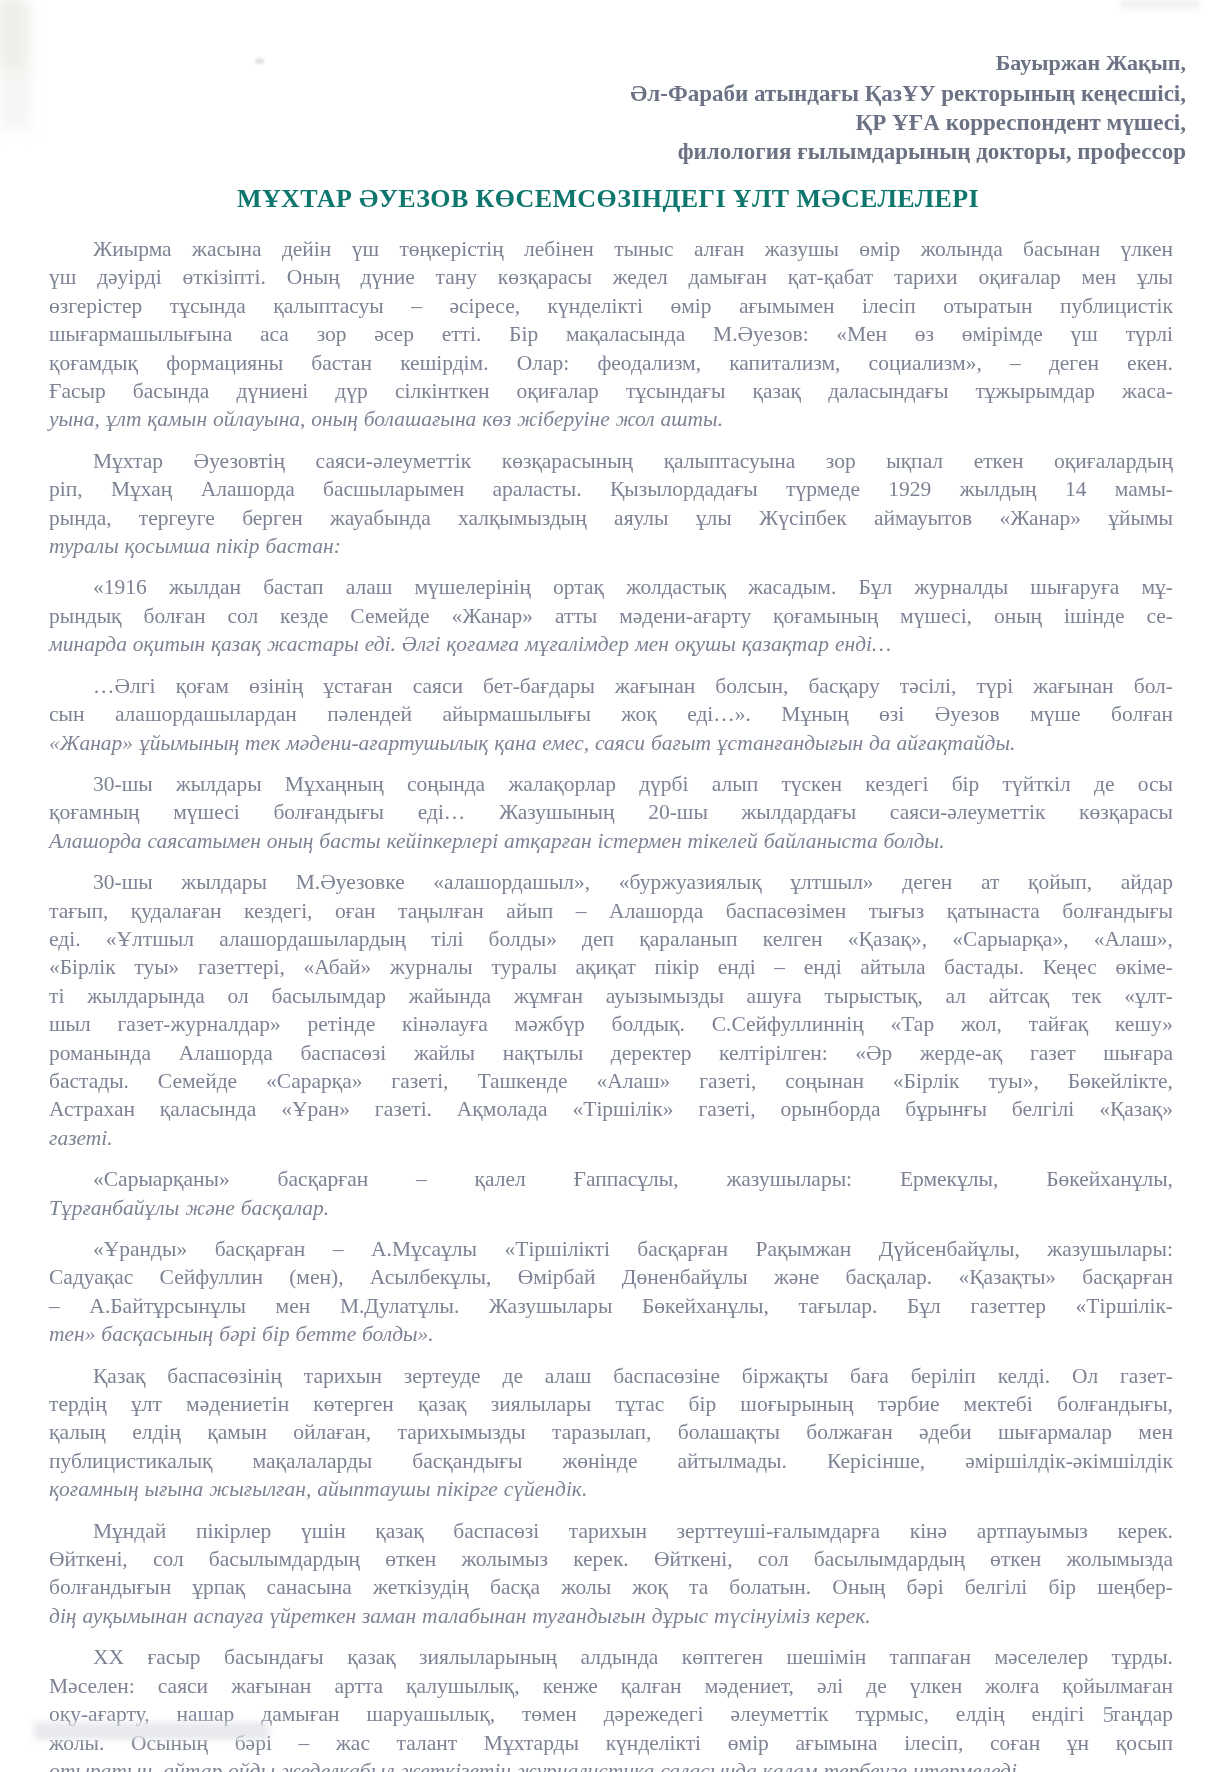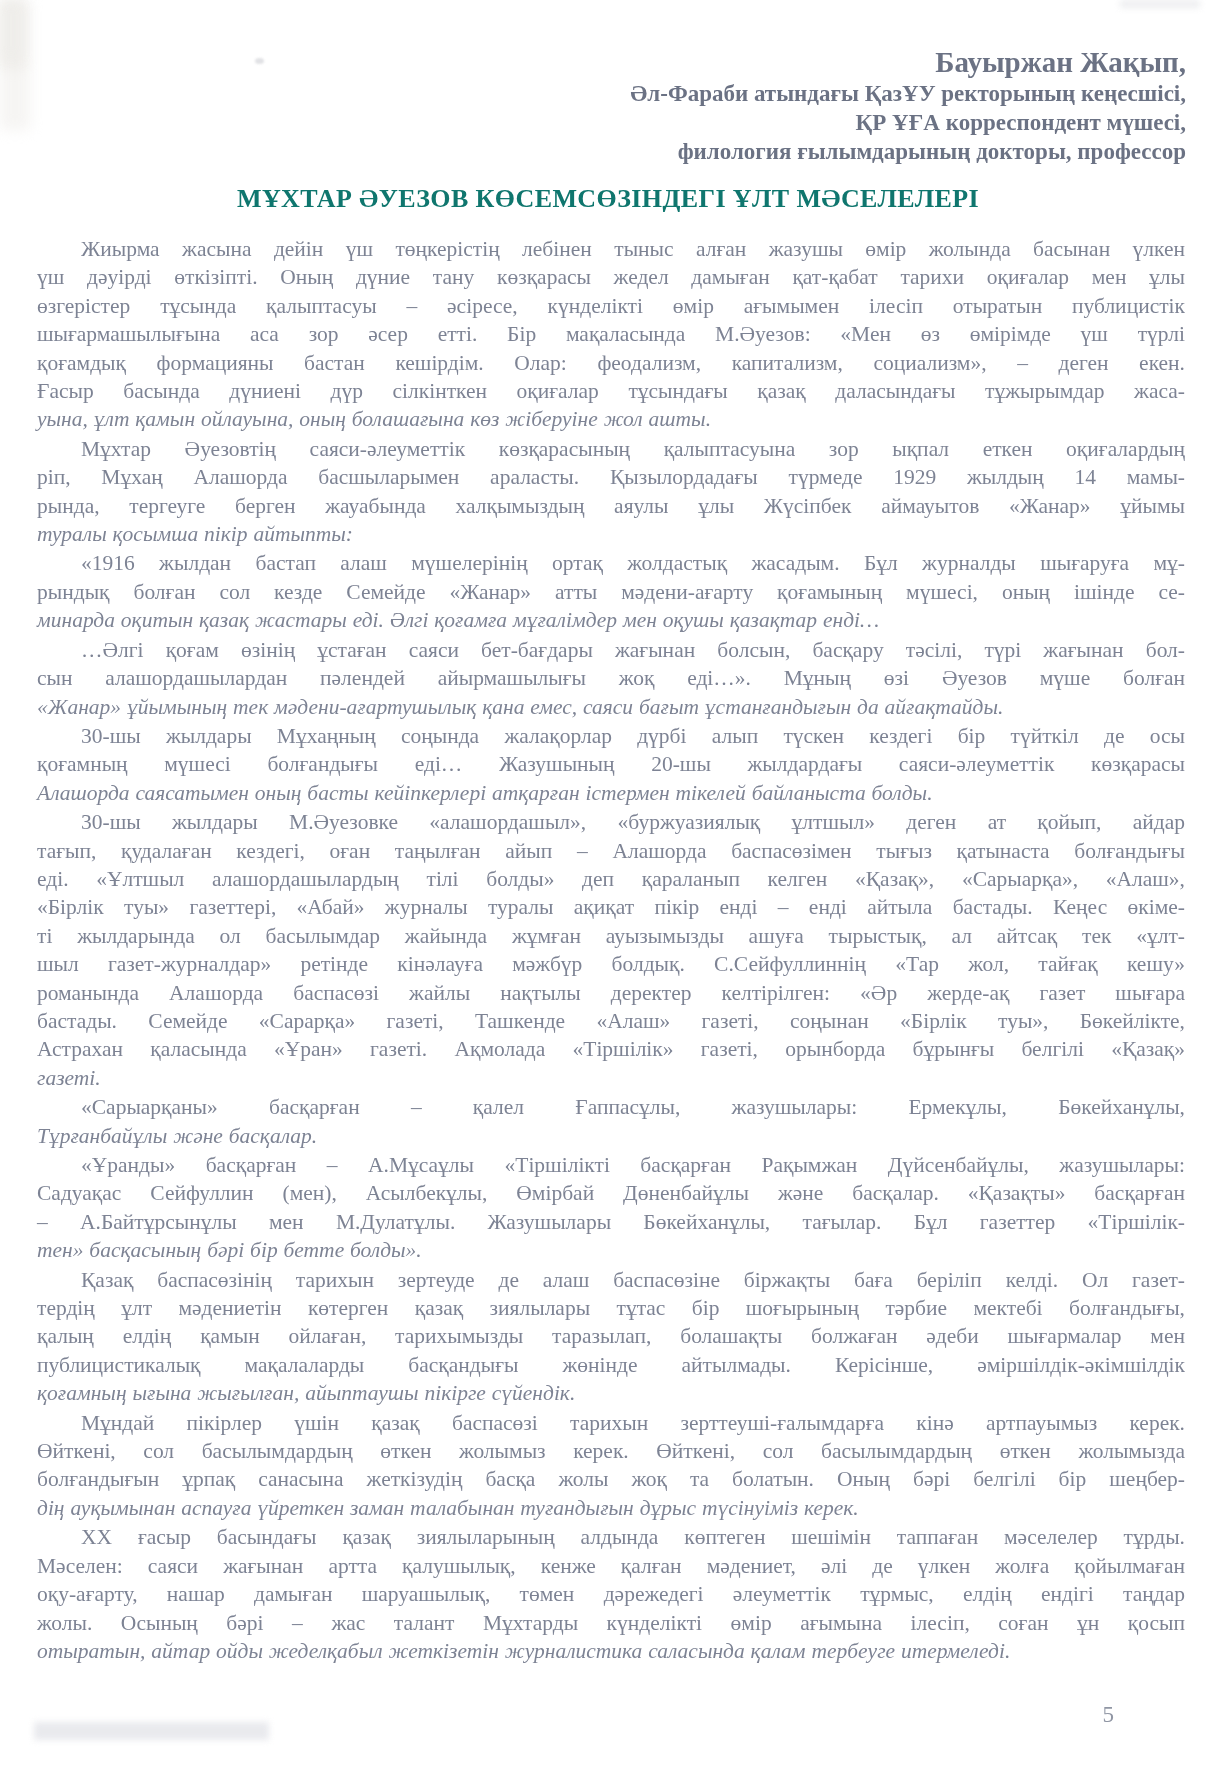--- a/index.html
+++ b/index.html
@@ -23,38 +23,38 @@
   .smudge-d { left: 255px; top: 58px; width: 9px; height: 6px; background: #d9dade; border-radius: 50%; filter: blur(1px); opacity: .8; }
   .smudge-e { left: 34px; top: 1722px; width: 235px; height: 18px; background: #e2e3e8; filter: blur(3px); opacity: .75; }
   .smudge-f { left: 1120px; top: 0; width: 80px; height: 8px; background: #e6e7ea; filter: blur(3px); opacity: .7; }
 
   .byline {
     margin: 46px 30px 0 0;
     text-align: right;
     font-weight: bold;
     color: #6b7284;
   }
-  .byline-name { font-size: 29px; line-height: 33px; padding-left: 24px; }
+  .byline-name { font-size: 22px; line-height: 33px; padding-left: 24px; }
   .byline-line { font-size: 23px; line-height: 29px; }
 
   .title {
     margin: 18px 40px 0 40px;
     text-align: center;
     font-size: 26px;
     font-weight: bold;
     letter-spacing: 0.4px;
     color: #0f766e;
   }
 
   .body-text {
     margin: 21px 30px 0 36px;
     font-size: 21.5px;
     line-height: 28.4px;
   }
-  .para { margin: 1px; }
+  .para { margin: 13px; }
   .line {
     text-align: justify;
     -moz-text-align-last: justify;
     text-align-last: justify;
     word-spacing: 0.5px;
   }
   .line.first { text-indent: 44px; }
   .line.last {
     -moz-text-align-last: left;
     text-align-last: left;
@@ -99,21 +99,21 @@
         <div class="line">өзгерістер тұсында қалыптасуы – әсіресе, күнделікті өмір ағымымен ілесіп отыратын публицистік</div>
         <div class="line">шығармашылығына аса зор әсер етті. Бір мақаласында М.Әуезов: «Мен өз өмірімде үш түрлі</div>
         <div class="line">қоғамдық формацияны бастан кешірдім. Олар: феодализм, капитализм, социализм»,  – деген екен.</div>
         <div class="line">Ғасыр басында дүниені дүр сілкінткен оқиғалар тұсындағы қазақ даласындағы тұжырымдар жаса-</div>
         <div class="line last">уына, ұлт қамын ойлауына, оның болашағына көз жіберуіне жол ашты.</div>
       </div>
       <div class="para">
         <div class="line first">Мұхтар Әуезовтің саяси-әлеуметтік көзқарасының қалыптасуына зор ықпал еткен оқиғалардың</div>
         <div class="line">ріп, Мұхаң Алашорда басшыларымен араласты. Қызылордадағы түрмеде 1929 жылдың 14 мамы-</div>
         <div class="line">рында, тергеуге берген жауабында халқымыздың аяулы ұлы Жүсіпбек аймауытов «Жанар» ұйымы</div>
-        <div class="line last">туралы қосымша пікір айтыпты:</div>
+        <div class="line last">туралы қосымша пікір бастан:</div>
       </div>
       <div class="para">
         <div class="line first">«1916 жылдан бастап алаш мүшелерінің ортақ жолдастық жасадым. Бұл журналды шығаруға мұ-</div>
         <div class="line">рындық болған сол кезде Семейде «Жанар» атты мәдени-ағарту қоғамының мүшесі, оның ішінде се-</div>
         <div class="line last">минарда оқитын қазақ жастары еді. Әлгі қоғамға мұғалімдер мен оқушы қазақтар енді…</div>
       </div>
       <div class="para">
         <div class="line first">…Әлгі қоғам өзінің ұстаған саяси бет-бағдары жағынан болсын, басқару тәсілі, түрі жағынан бол-</div>
         <div class="line">сын алашордашылардан пәлендей айырмашылығы жоқ еді…». Мұның өзі Әуезов мүше болған</div>
         <div class="line last">«Жанар» ұйымының тек мәдени-ағартушылық қана емес, саяси бағыт ұстанғандығын да айғақтайды.</div>

